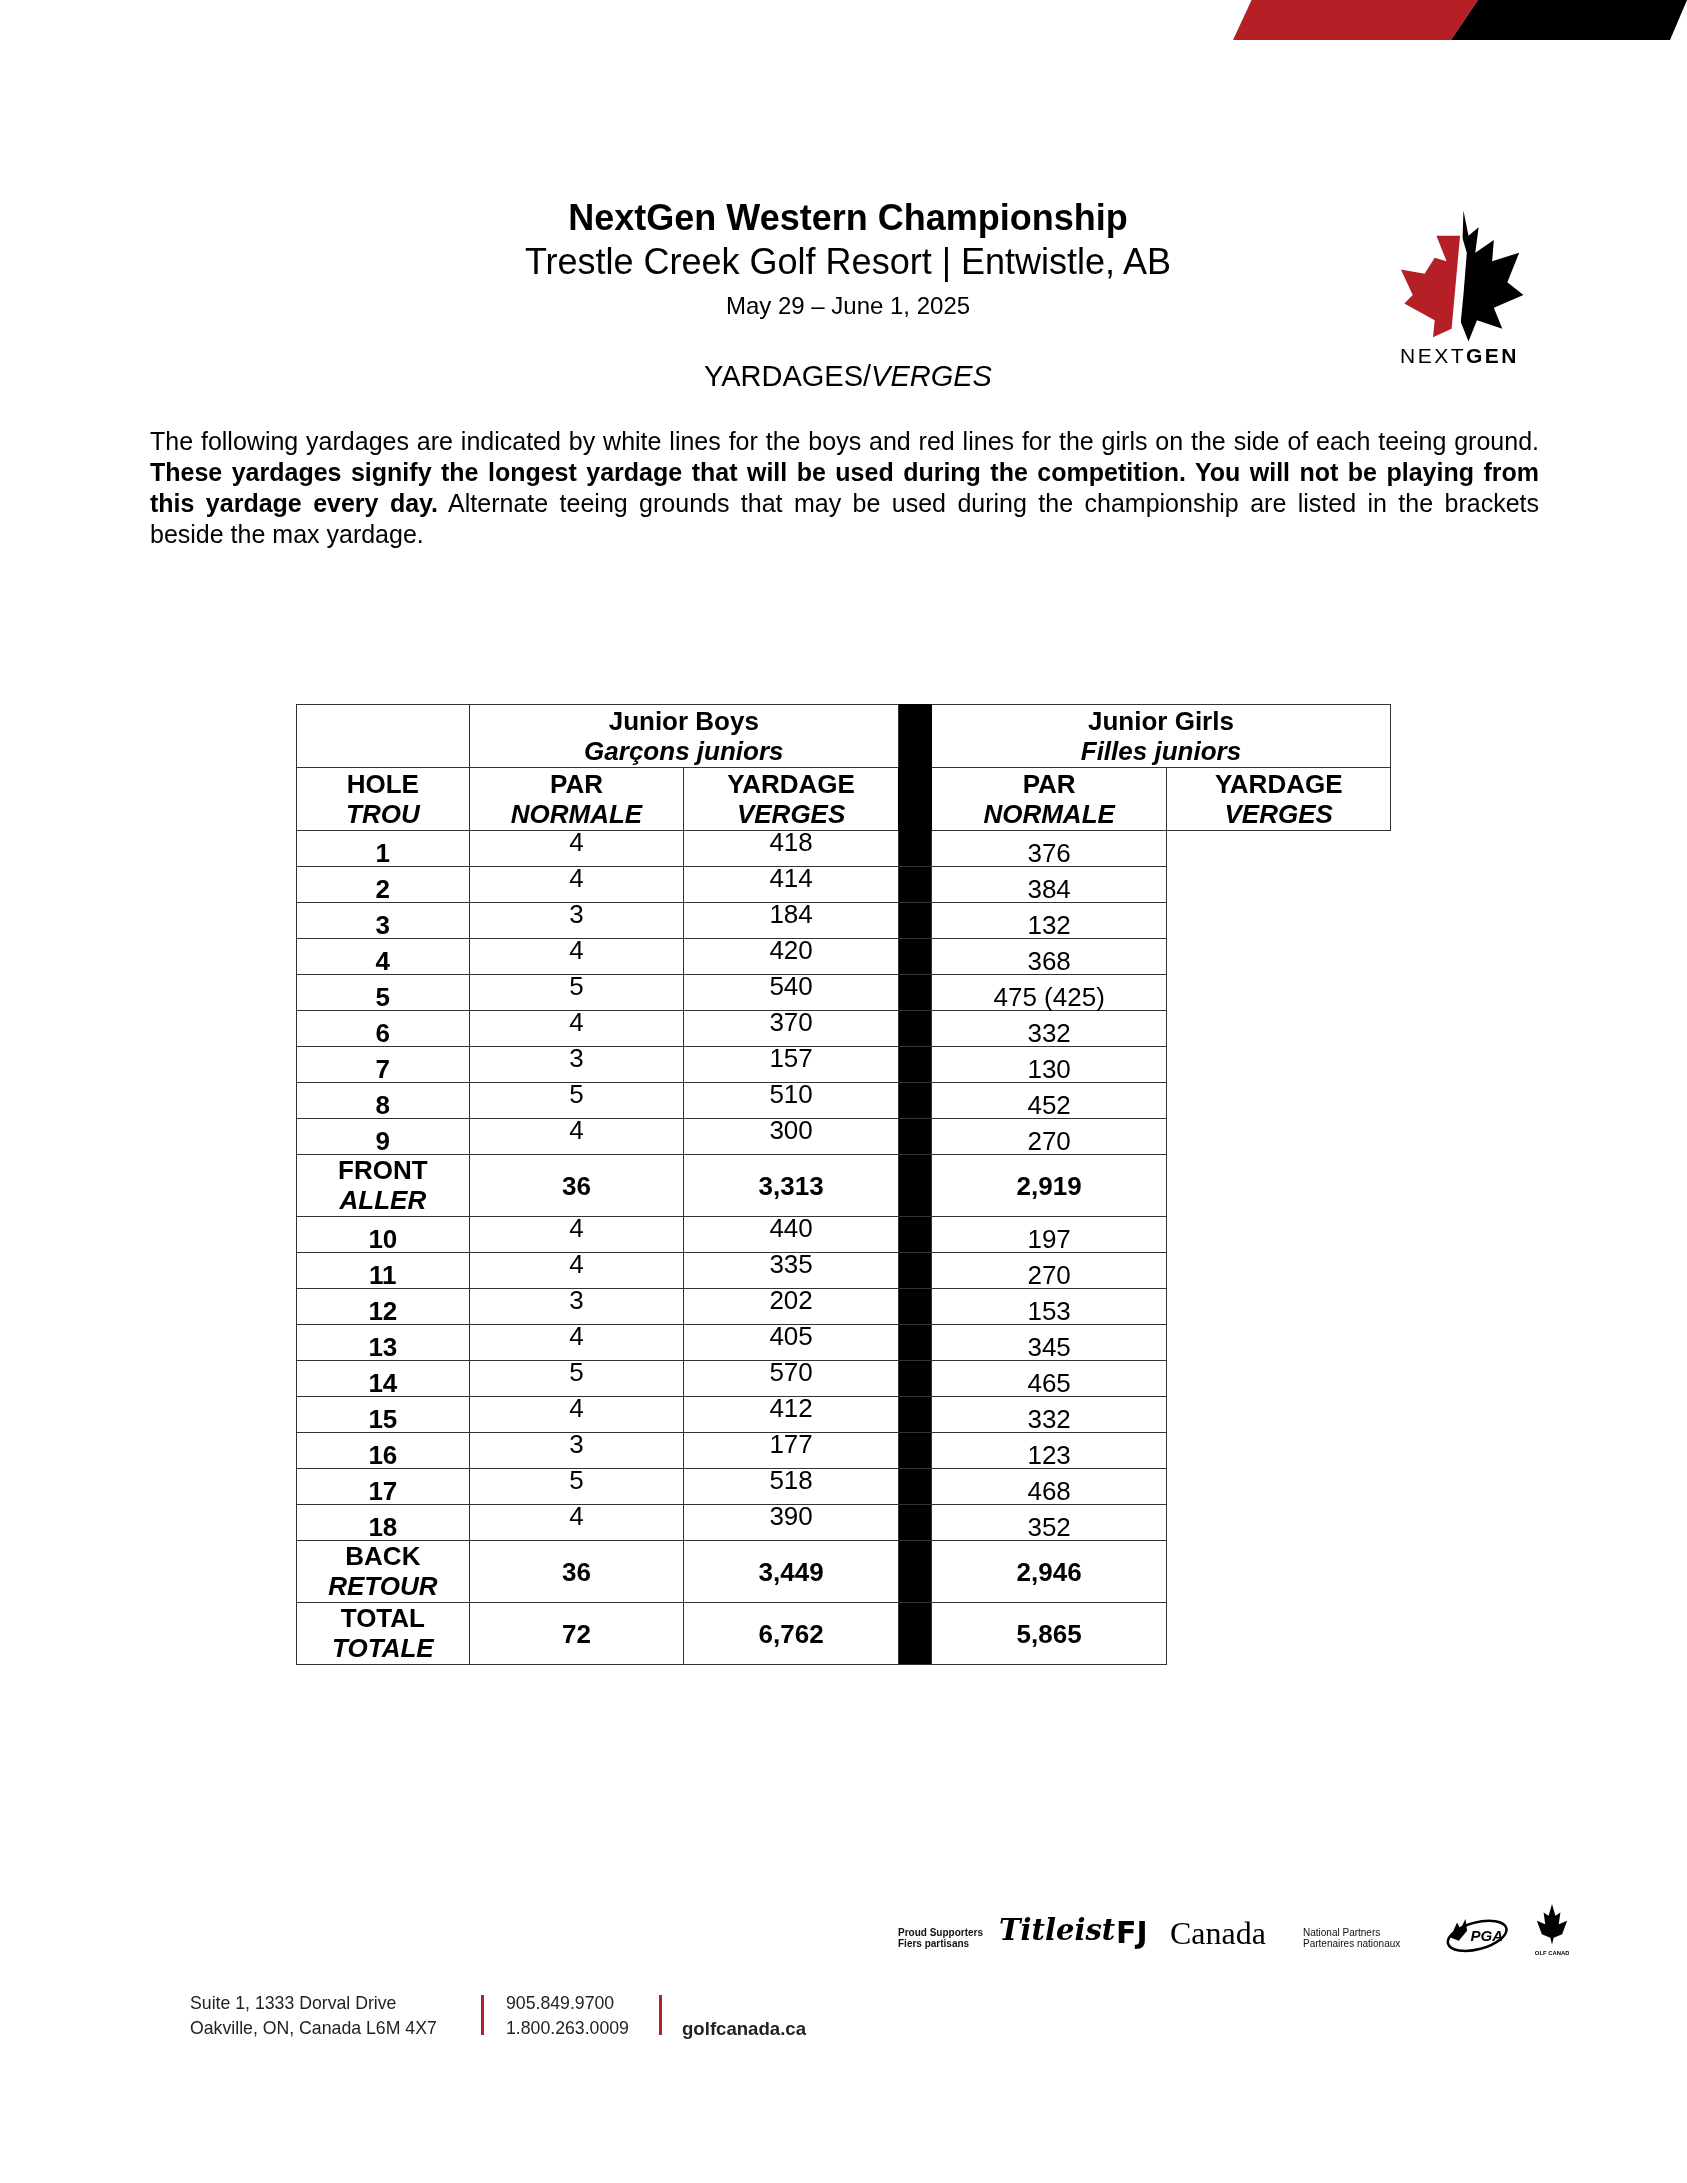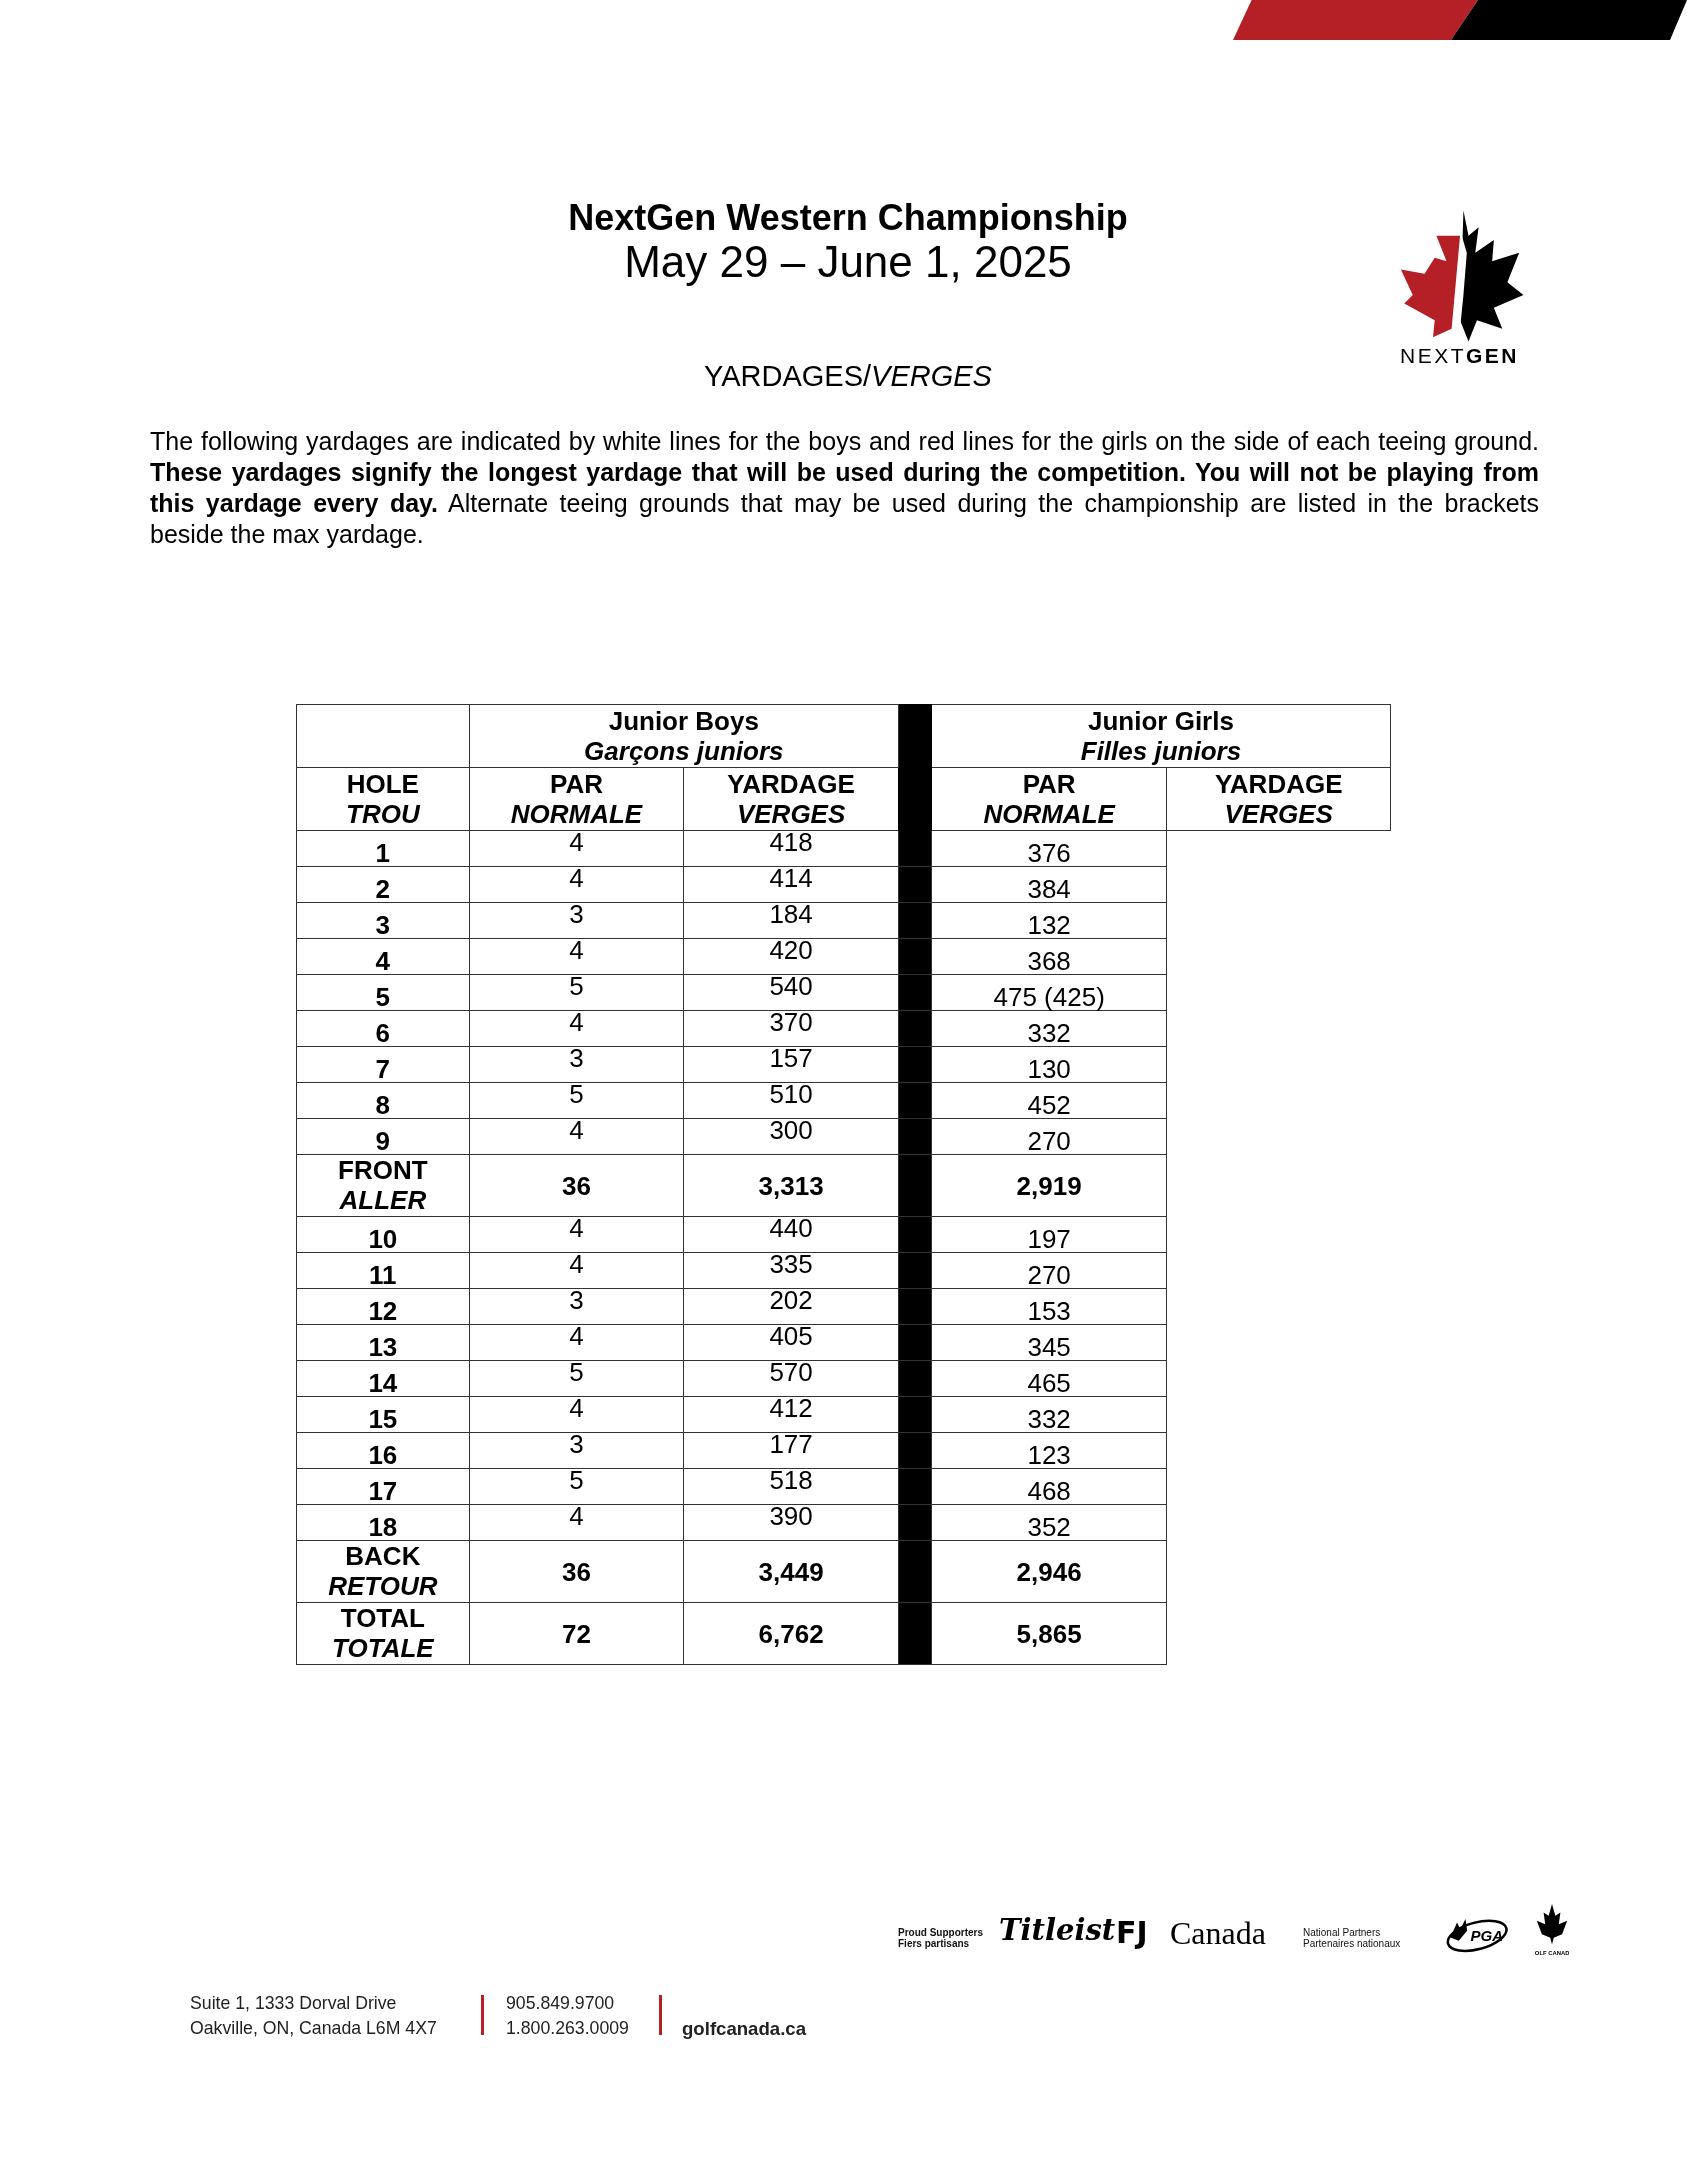--- a/index.html
+++ b/index.html
@@ -9,21 +9,21 @@
   
   .stripe { position: absolute; top: 0; height: 40px; }
   .stripe-red { left: 1233px; width: 245px; background: #b42026;
                 clip-path: polygon(18.6px 0, 245px 0, 218px 40px, 0 40px); }
   .stripe-black { left: 1451px; width: 236px; background: #000;
                   clip-path: polygon(27px 0, 236px 0, 219px 40px, 0 40px); }
 
   .header { position: absolute; top: 196px; left: 464px; width: 768px; text-align: center; }
   .title { font-size: 36px; font-weight: bold; line-height: 44px; margin: 0; }
   .subtitle { font-size: 36px; line-height: 44px; }
-  .date { font-size: 44px; line-height: 44px; }
+  .date { font-size: 24px; line-height: 44px; }
   .section-title { position: absolute; top: 359px; left: 464px; width: 768px; text-align: center;
                    font-size: 29px; line-height: 34px; }
   .section-title .fr { font-style: italic; }
 
   .logo { position: absolute; left: 1384px; top: 202px; width: 169px; height: 169px; }
   .logo-text { position: absolute; left: 1400px; top: 344px; font-size: 21px; letter-spacing: 2.5px; }
   .logo-text b { font-weight: bold; }
 
   .intro { position: absolute; left: 150px; top: 426px; width: 1389px; font-size: 25px;
            line-height: 31px; text-align: justify; }
@@ -64,20 +64,21 @@
   .gclogo { position: absolute; left: 637px; top: -4.2px; width: 34px; height: 59px; }
 </style>
 </head>
 <body>
 
 <div class="stripe stripe-red"></div>
 <div class="stripe stripe-black"></div>
 
 <div class="header">
   <div class="title">NextGen Western Championship</div>
+  <div class="subtitle">Trestle Creek Golf Resort | Entwistle, AB</div>
   <div class="date">May 29 – June 1, 2025</div>
 </div>
 <div class="section-title"><span>YARDAGES/</span><span class="fr">VERGES</span></div>
 
 <svg class="logo" viewBox="0 0 200 200">
   <path d="M62 40 L74 70 L60 66 L48 85 L20 80 L34 110 L24 120 L60 140 L58 160 L80 150 L90 40 Z" fill="#b42026"></path>
   <path d="M94 10 L100 40 L112 30 L108 60 L130 45 L128 70 L160 60 L146 95 L165 110 L130 125 L140 150 L110 140 L100 165 L90 140 Z" fill="#000"></path>
   <path d="M92 40 L98 60 L94 110 L90 150 L84 150 L86 100 Z" fill="#fff"></path>
 </svg>
 <div class="logo-text"><span>NEXT</span><b>GEN</b></div>

